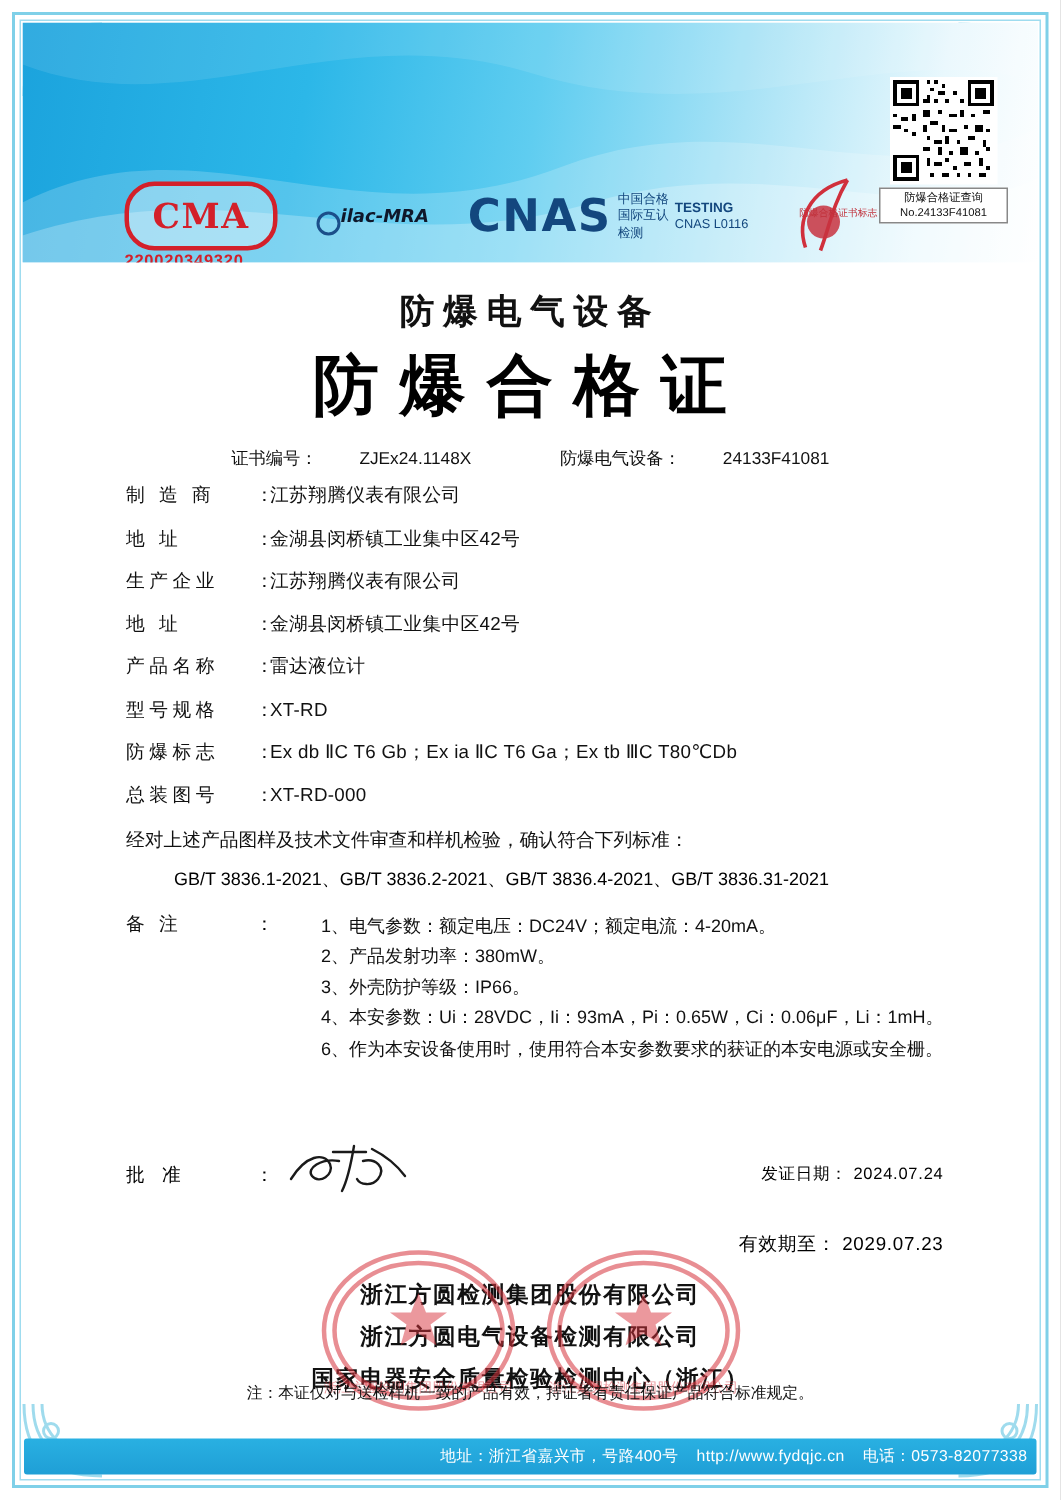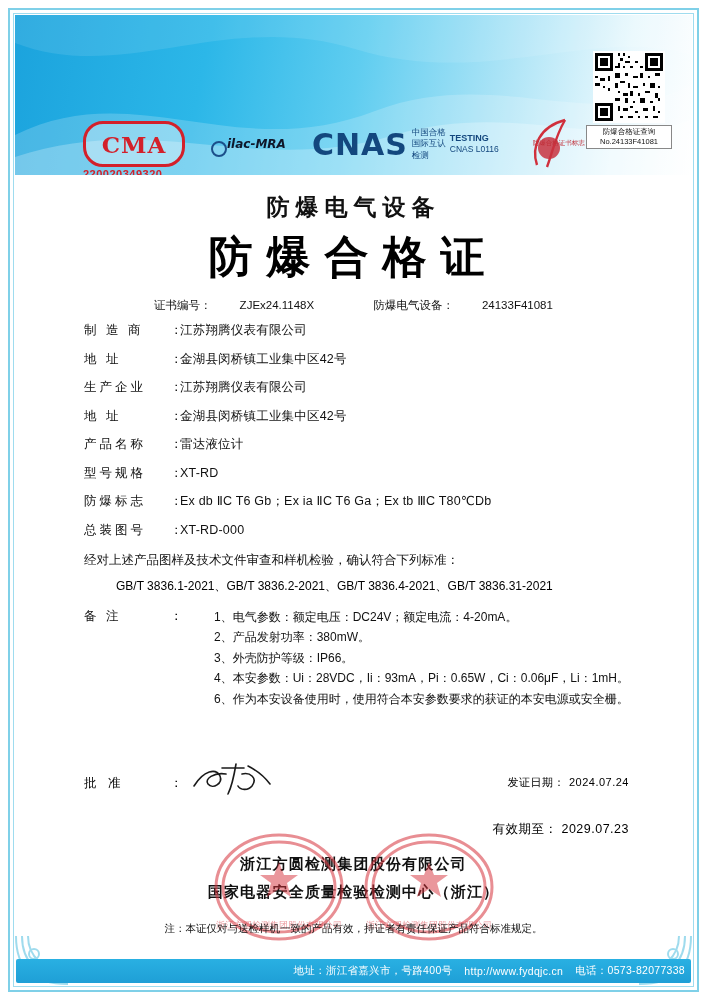--- a/index.html
+++ b/index.html
@@ -576,20 +576,21 @@
   </svg>
   <div class="date-issue">
     <span>发证日期：</span><span class="dv">2024.07.24</span>
   </div>
   <div class="date-valid">
     <span>有效期至：</span><span class="dv">2029.07.23</span>
   </div>
 
   <div class="org">
     <div>浙江方圆检测集团股份有限公司</div>
+    <div>浙江方圆电气设备检测有限公司</div>
     <div>国家电器安全质量检验检测中心（浙江）</div>
   </div>
 
   <svg class="stamp" viewBox="0 0 300 118">
     <g opacity=".55" fill="none" stroke="#d7323c" stroke-width="3">
       <ellipse cx="75" cy="59" rx="63" ry="52"></ellipse>
       <ellipse cx="75" cy="59" rx="56" ry="45"></ellipse>
       <ellipse cx="225" cy="59" rx="63" ry="52"></ellipse>
       <ellipse cx="225" cy="59" rx="56" ry="45"></ellipse>
     </g>

